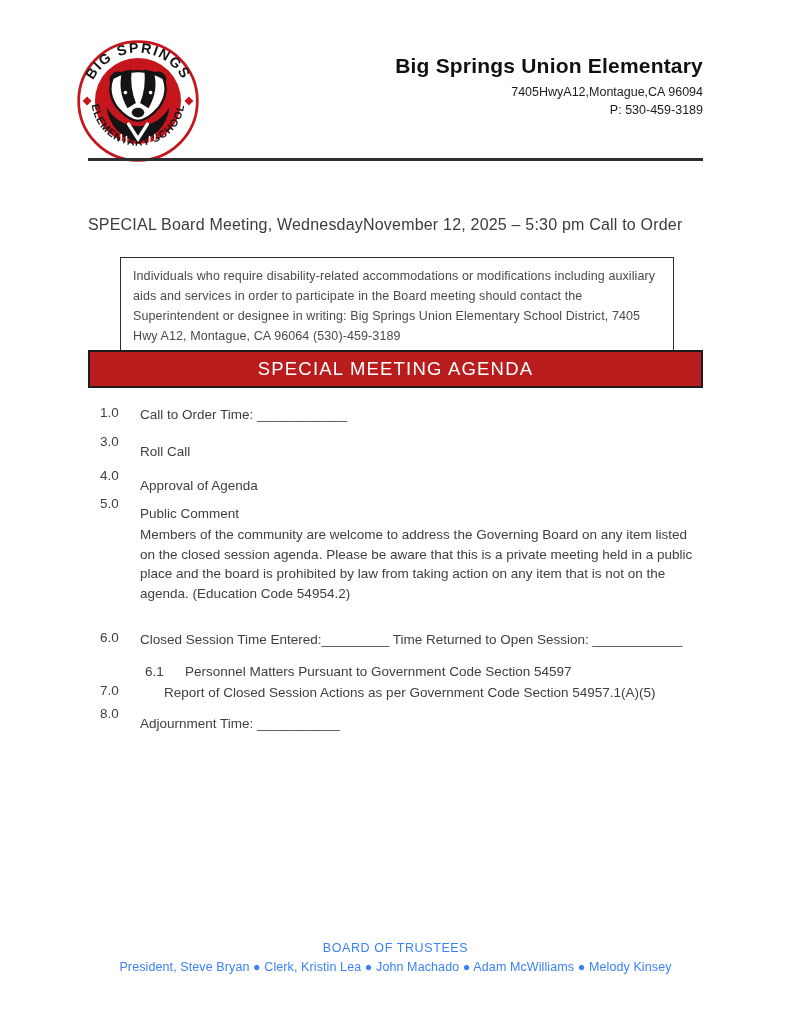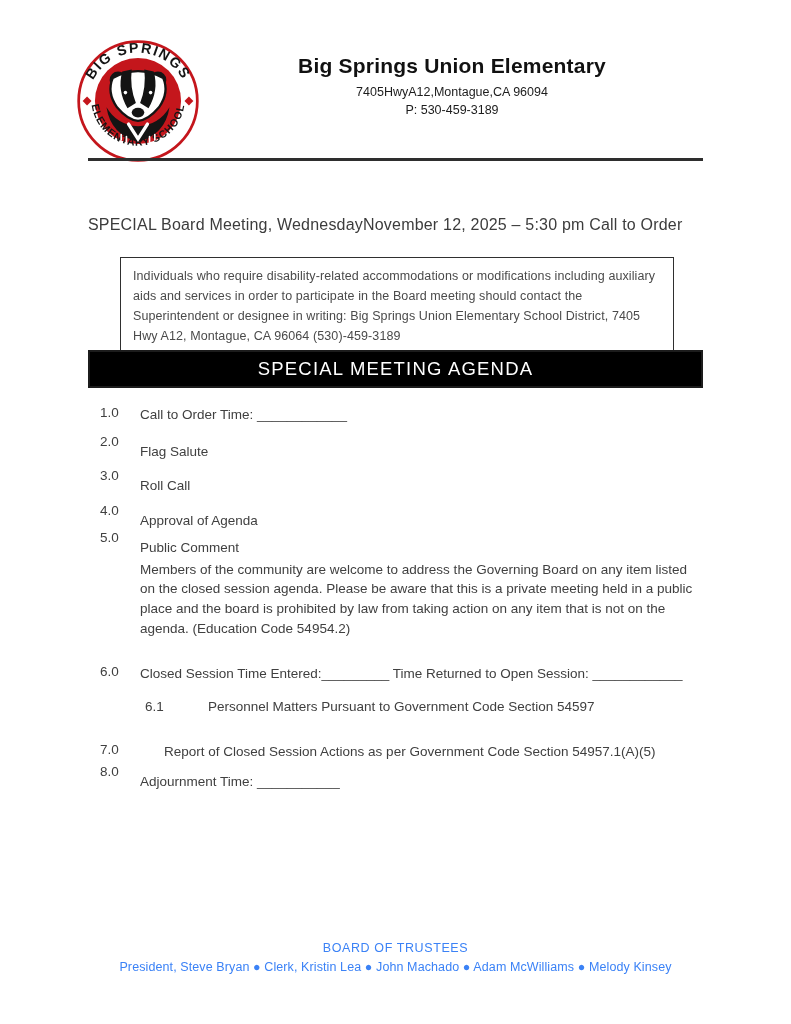--- a/index.html
+++ b/index.html
@@ -9,21 +9,21 @@
     width:791px; height:1024px;
     margin:0 auto;
     background:#ffffff;
     font-family:"Liberation Sans", sans-serif;
     overflow:hidden;
   }
 
   
   .header { position:absolute; top:38px; left:75px; right:88px; display:flex; align-items:flex-start; }
   .logo-wrap { flex:0 0 126px; }
-  .header-text { flex:1; text-align:center; padding-top:16px; }
+  .header-text { flex:1; text-align:right; padding-top:16px; }
   .school-name { font-size:21px; font-weight:bold; color:#111; letter-spacing:0.2px; }
   .addr { font-size:12.5px; color:#1c1c1c; line-height:1.4; margin-top:6px; }
   .principal { font-size:12.5px; color:#1c1c1c; font-style:italic; font-weight:600; margin-top:22px; }
   .rule { position:absolute; top:158px; left:88px; width:615px; height:3px; background:#2e2e2e; }
 
   
   .meeting-title {
     position:absolute; top:216px; left:88px; width:615px;
     text-align:left; font-size:16px; color:#3c3c3c; letter-spacing:0.2px;
   }
@@ -32,41 +32,41 @@
   .notice-box {
     position:absolute; top:257px; left:120px; width:554px;
     border:1.5px solid #2f2f2f;
     padding:8px 12px 9px 12px;
     font-size:12.5px; color:#4a4a4a; line-height:1.6; letter-spacing:0.1px;
   }
 
   
   .banner {
     position:absolute; top:350px; left:88px; width:615px; height:38px;
-    background:#000000;
+    background:#b91c1c;
     border:2px solid #1c1c1c;
     display:flex; align-items:center; justify-content:center;
   }
   .banner-text { color:#ffffff; font-size:18.5px; letter-spacing:1.2px; }
 
   
   .agenda { position:absolute; top:405px; left:88px; width:615px; font-size:13.5px; color:#404040; }
   .item { display:flex; align-items:flex-start; }
   .item .num { flex:0 0 40px; margin-left:12px; }
   .item .content { flex:1; line-height:1.45; }
   .item.stagger .num { position:relative; top:-8px; }
   .item .body { margin-top:2px; }
   .sub-item { display:flex; align-items:flex-start; }
   .sub-item .num { flex:0 0 40px; margin-left:57px; }
   .mb-34 { margin-bottom:17px; }
   .mb-32 { margin-bottom:15px; }
   .mb-25 { margin-bottom:8px; }
   .mb-body { margin-bottom:26px; }
   .mb-60 { margin-bottom:15px; }
-  .mb-61 { margin-bottom:28px;gap:23px; }
+  .mb-61 { margin-bottom:4px; }
   .mb-70 { margin-bottom:11px;gap:24px; }
 
   
   .footer { position:absolute; top:941px; left:0; width:100%; text-align:center; color:#3b82f6; }
   .footer-line1 { font-size:12.5px; letter-spacing:0.6px; }
   .footer-line2 { font-size:12.5px; margin-top:5px; letter-spacing:0.1px; }
 
   
   .logo-svg { display:block; }
 </style>
@@ -131,24 +131,20 @@
     <span class="banner-text">SPECIAL MEETING AGENDA</span>
   </div>
 
   <div class="agenda">
 
     <div class="item mb-34">
       <span class="num">1.0</span>
       <span class="content">Call to Order Time: ____________</span>
     </div>
 
-    <div class="item stagger mb-32">
-      <span class="num">2.0</span>
-      <span class="content">Flag Salute</span>
-    </div>
 
     <div class="item stagger mb-32">
       <span class="num">3.0</span>
       <span class="content">Roll Call</span>
     </div>
 
     <div class="item stagger mb-25">
       <span class="num">4.0</span>
       <span class="content">Approval of Agenda</span>
     </div>

